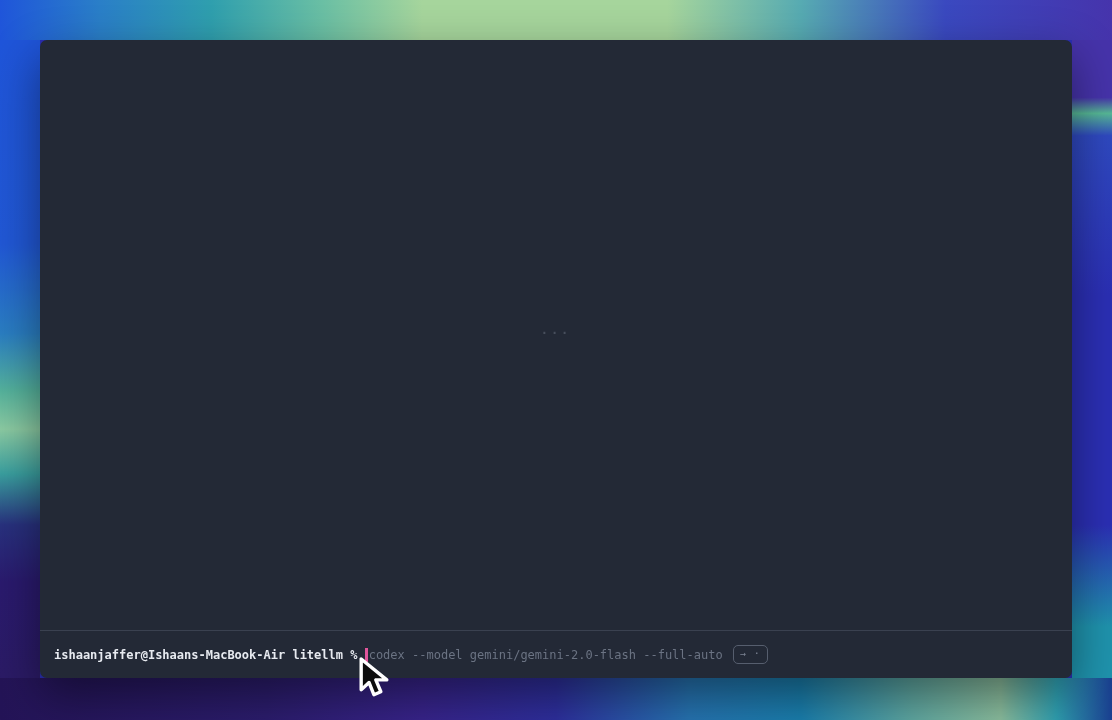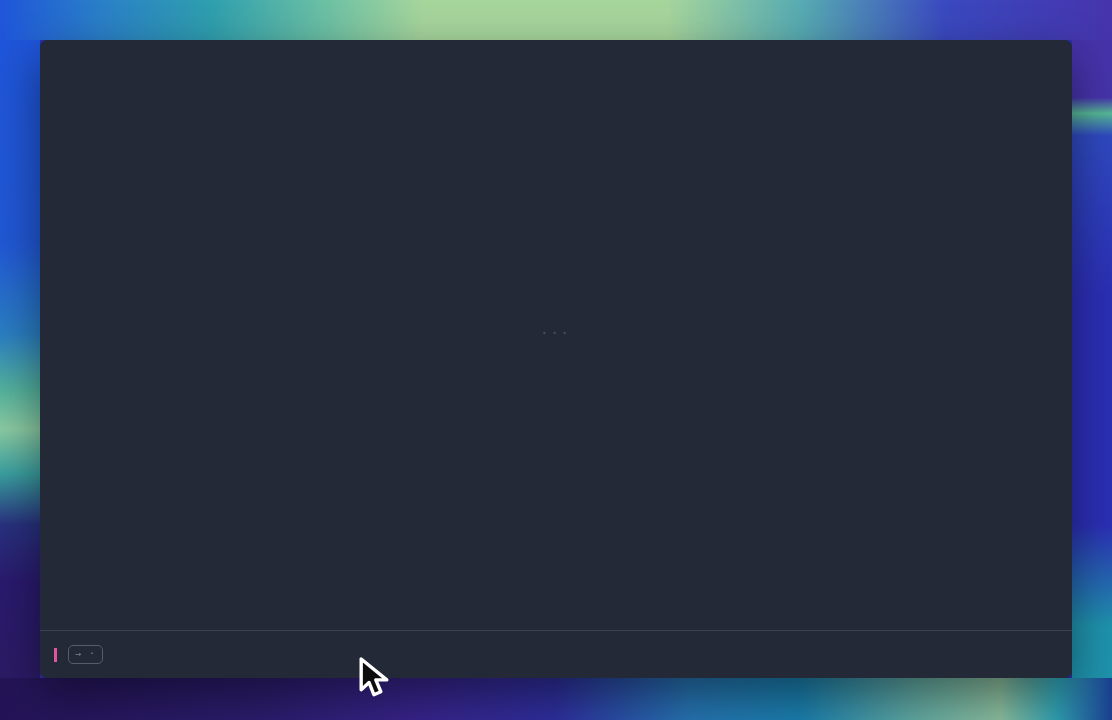--- a/index.html
+++ b/index.html
@@ -112,21 +112,23 @@
 
 <div class="terminal-window">
 
   <div class="term-body">
     <div class="loading-ellipsis">...</div>
   </div>
 
   <div class="term-divider"></div>
 
   <div class="prompt-bar">
+    <span class="prompt-text">ishaanjaffer@Ishaans-MacBook-Air litellm % </span>
     <span class="cursor-beam"></span>
+    <span class="suggestion-text">codex --model gemini/gemini-2.0-flash --full-auto</span>
     <span class="accept-hint">→ ·</span>
   </div>
 
 </div>
 
 <svg class="mouse-pointer" viewBox="0 0 17 20">
   <path d="M1.5 1 L1.5 15.6 L5.2 12.1 L7.5 17.9 L10.8 16.5 L8.4 10.9 L13.6 10.9 Z" fill="#0d0d0d" stroke="#ffffff" stroke-width="1.6" stroke-linejoin="round"></path>
 </svg>
 
 </body></html>

